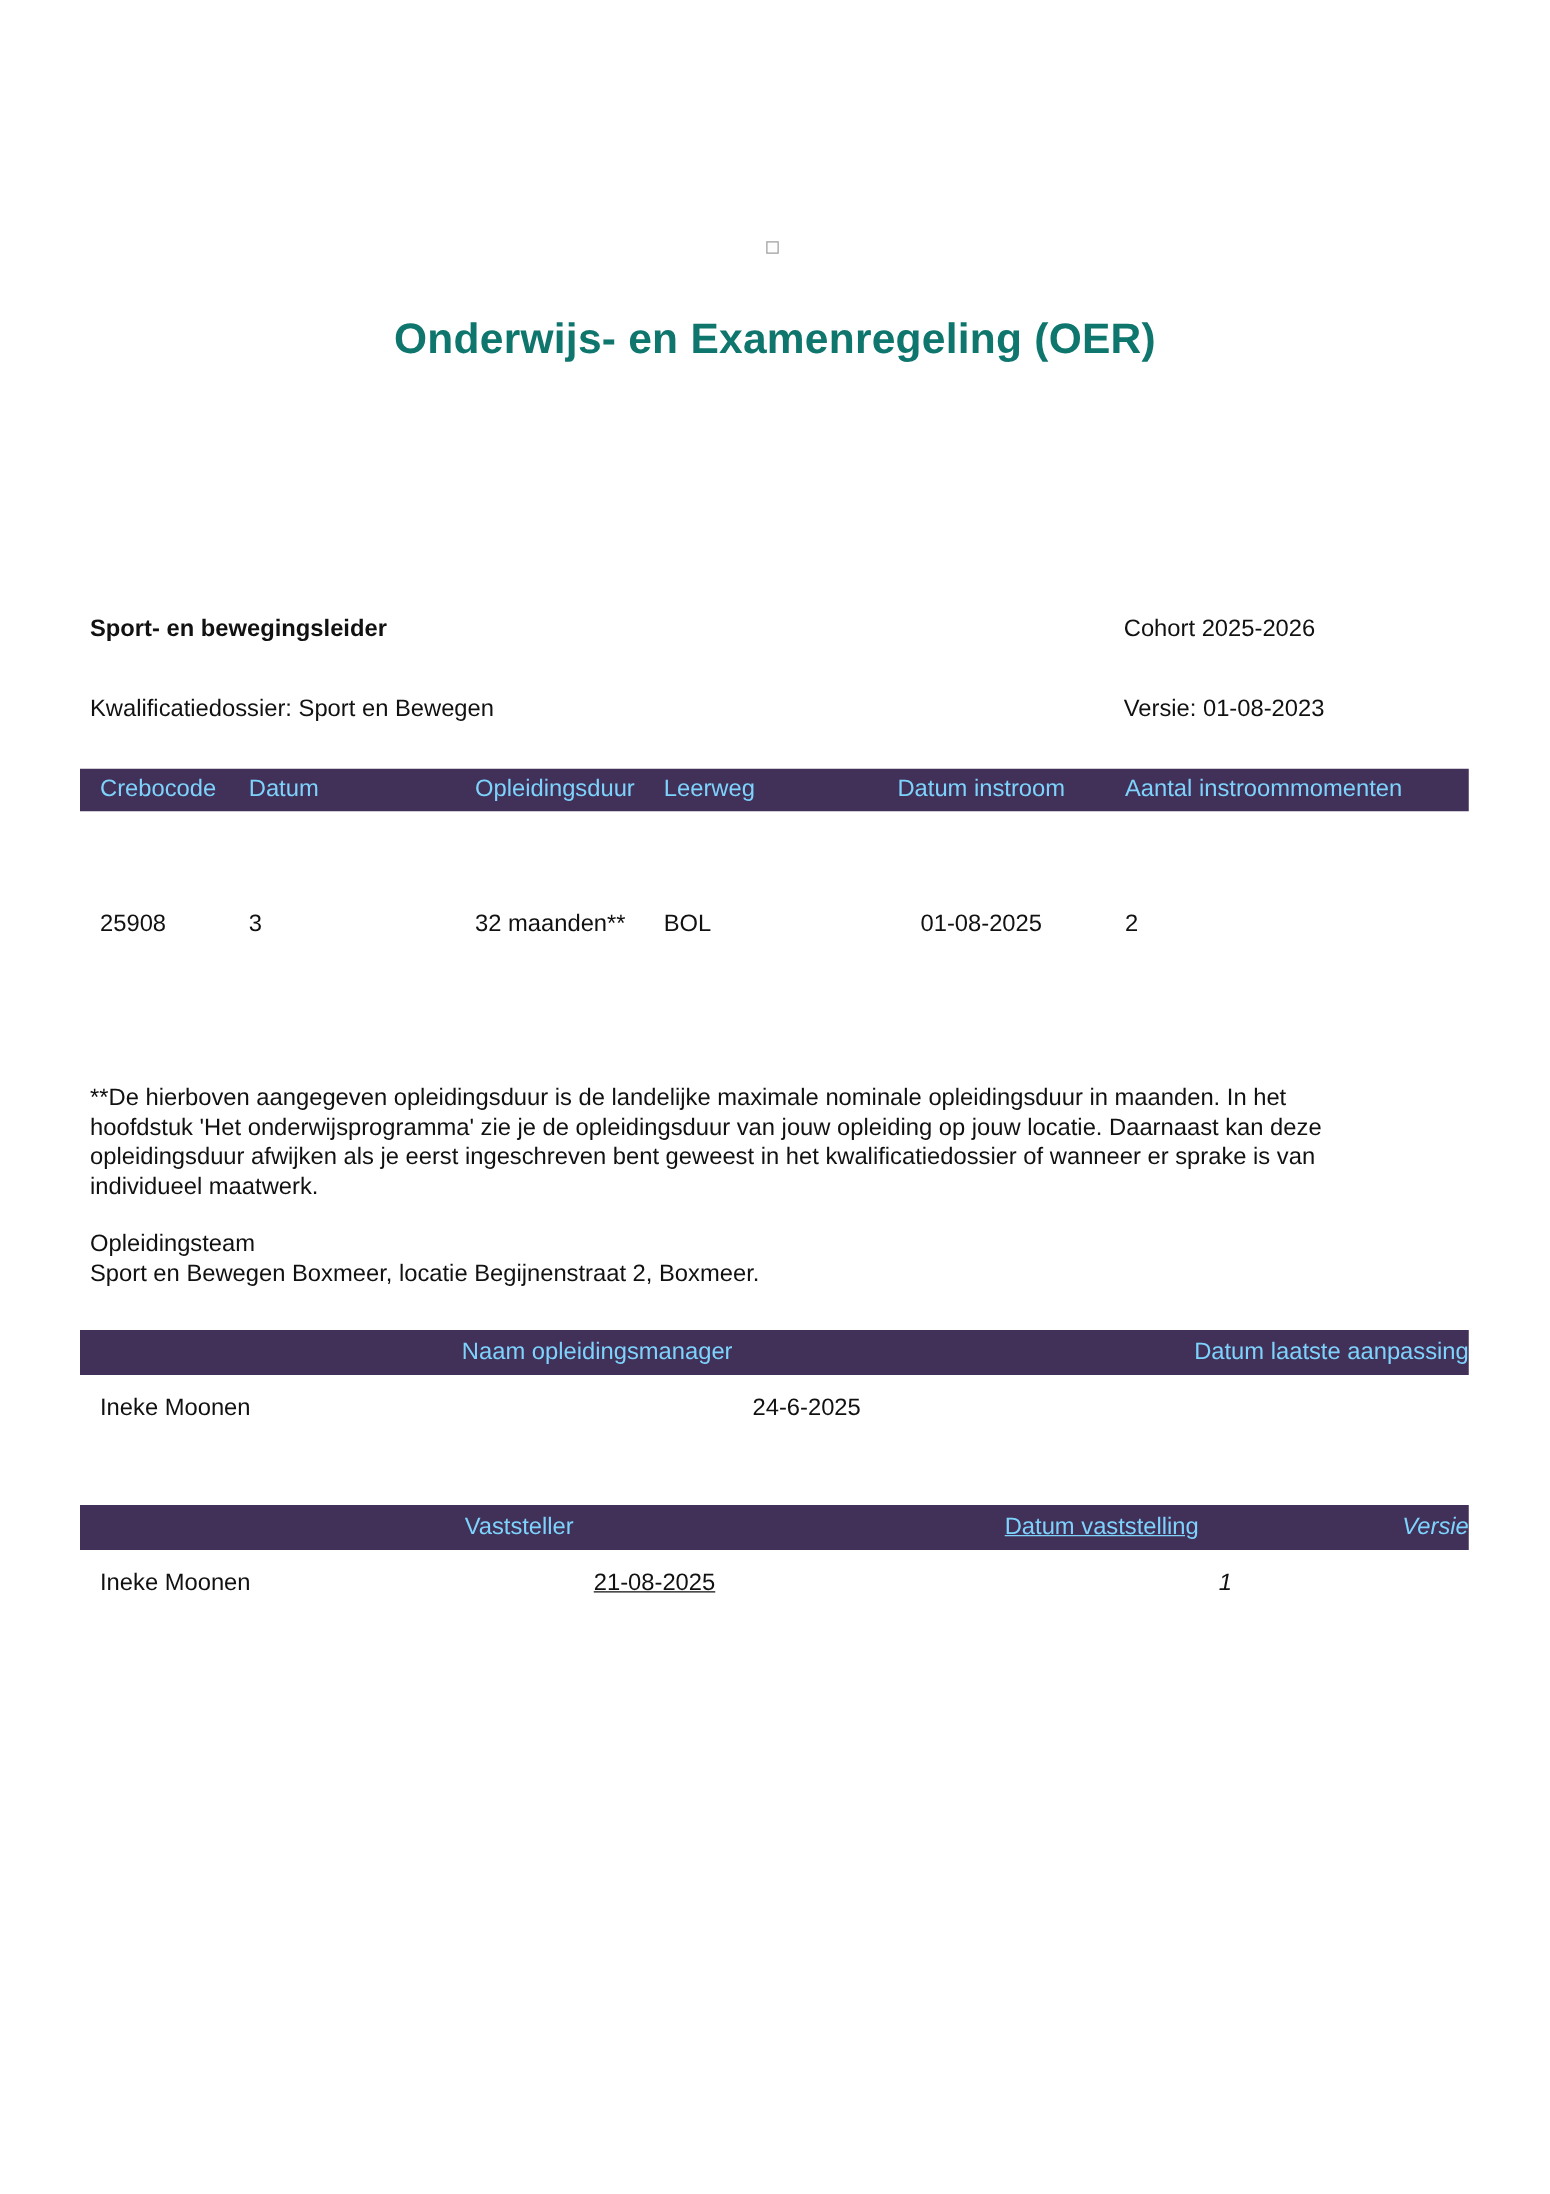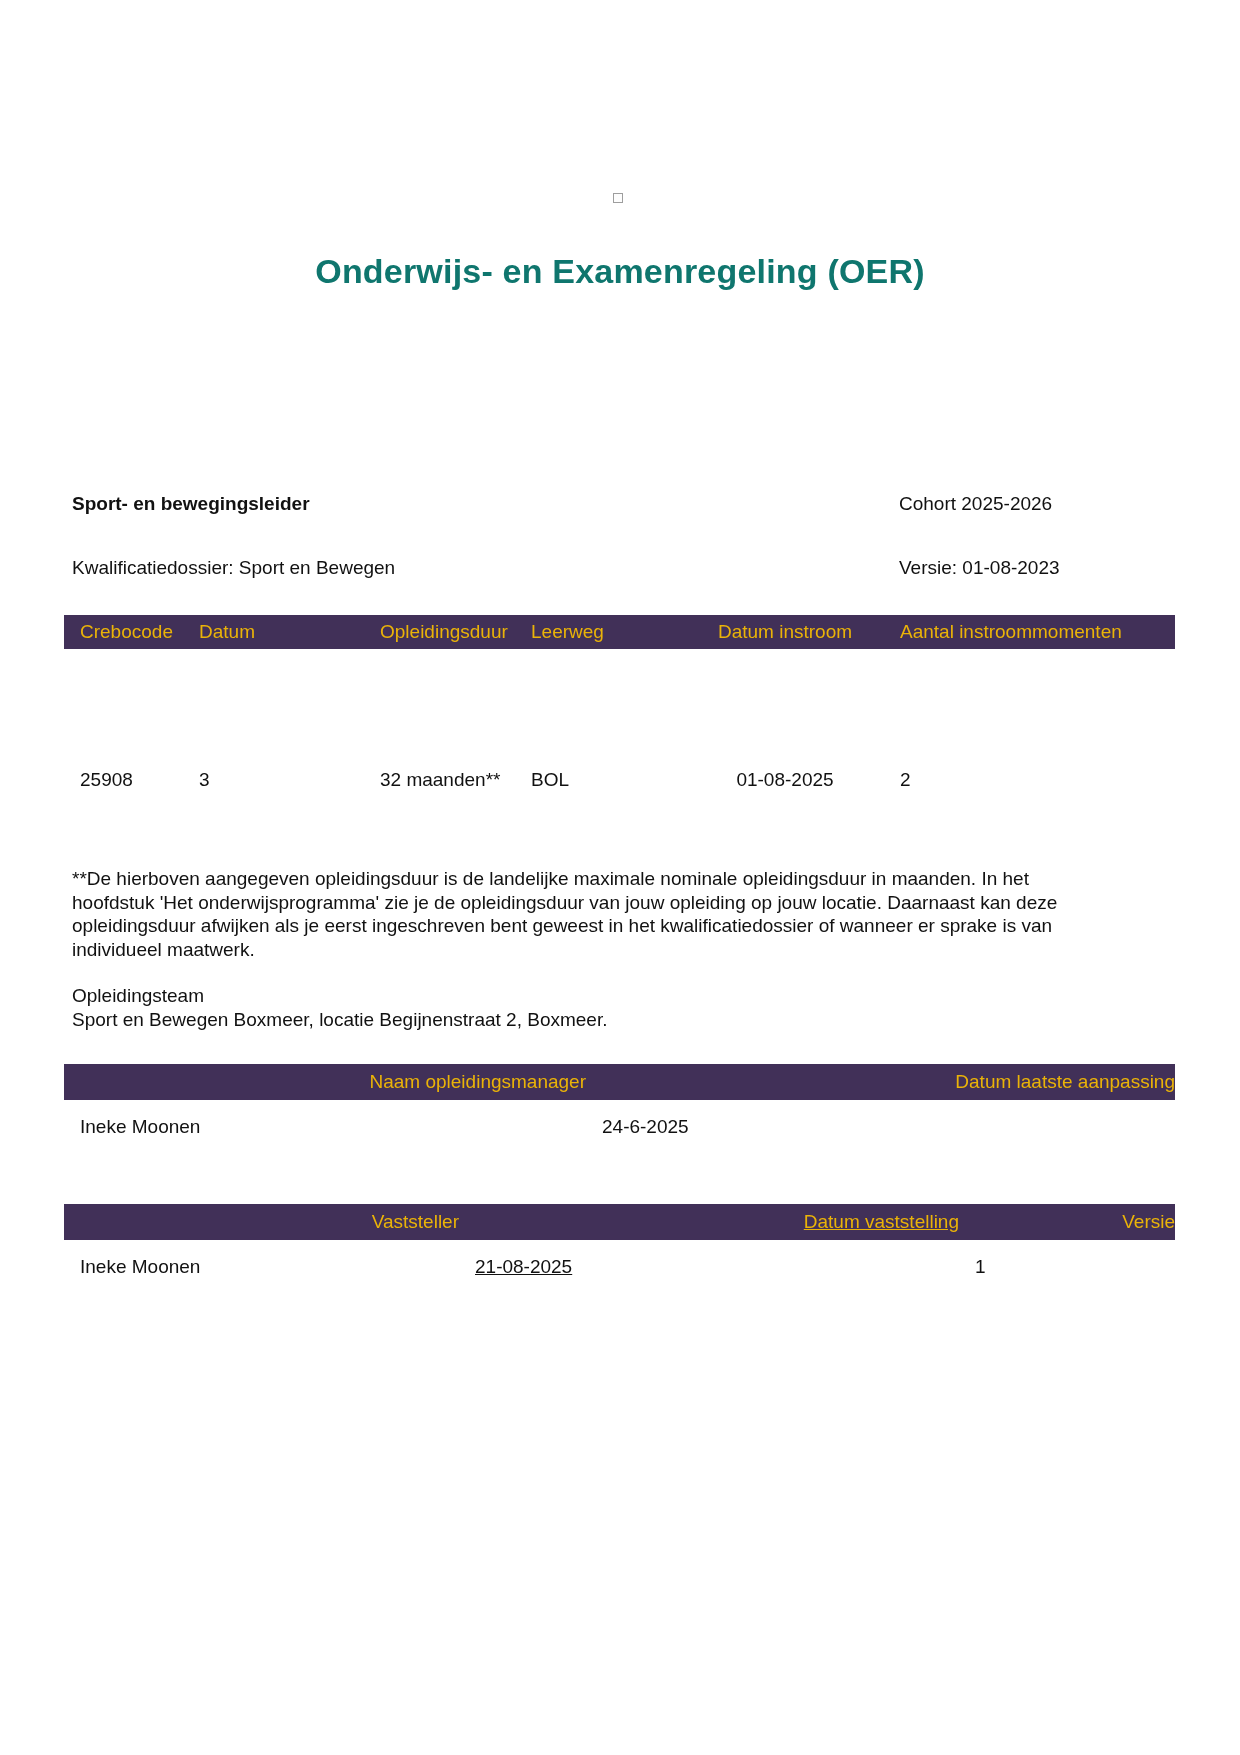--- a/index.html
+++ b/index.html
@@ -65,40 +65,40 @@
   .row-dossier { top: 556px; }
 
   .tbl {
     position: absolute;
     left: 64px;
     width: 1111px;
   }
   .tbl-head {
     display: flex;
     background: #413058;
-    color: #eab308;
+    color: #7dd3fc;
     align-items: center;
     font-size: 19px;
   }
   .tbl-row {
     display: flex;
     font-size: 19px;
     color: #111111;
   }
   .cell {
     box-sizing: border-box;
     padding-left: 16px;
     white-space: nowrap;
     overflow: hidden;
   }
 
   
   .tbl-crebo { top: 615px; }
   .tbl-crebo .tbl-head { height: 34px; }
-  .tbl-crebo .tbl-row { padding-top: 80px; margin-top: 40px; }
+  .tbl-crebo .tbl-row { padding-top: 80px; }
   .t1-c1 { width: 119px; }
   .t1-c2 { width: 181px; }
   .t1-c3 { width: 151px; }
   .t1-c4 { width: 155px; }
   .t1-c5 { width: 214px; text-align: center; }
   .t1-c6 { width: 291px; }
 
   .footnote {
     position: absolute;
     left: 72px;
@@ -123,21 +123,21 @@
   .tbl-manager .tbl-row { padding-top: 16px; }
   .t2-c1 { width: 522px; }
   .t2-c2 { width: 589px; }
 
   
   .tbl-vaststeller { top: 1204px; }
   .tbl-vaststeller .tbl-head { height: 36px; text-align: right; }
   .tbl-vaststeller .tbl-row { padding-top: 16px; }
   .t3-c1 { width: 395px; }
   .t3-c2 { width: 500px; text-decoration: underline; }
-  .t3-c3 { width: 216px; }
+  .t3-c3 { width: 216px; font-style: italic; }
 </style>
 </head>
 <body>
 
 <div class="page">
 
   <span class="img-placeholder"></span>
 
   <h1 class="doc-title">Onderwijs- en Examenregeling (OER)</h1>
 

